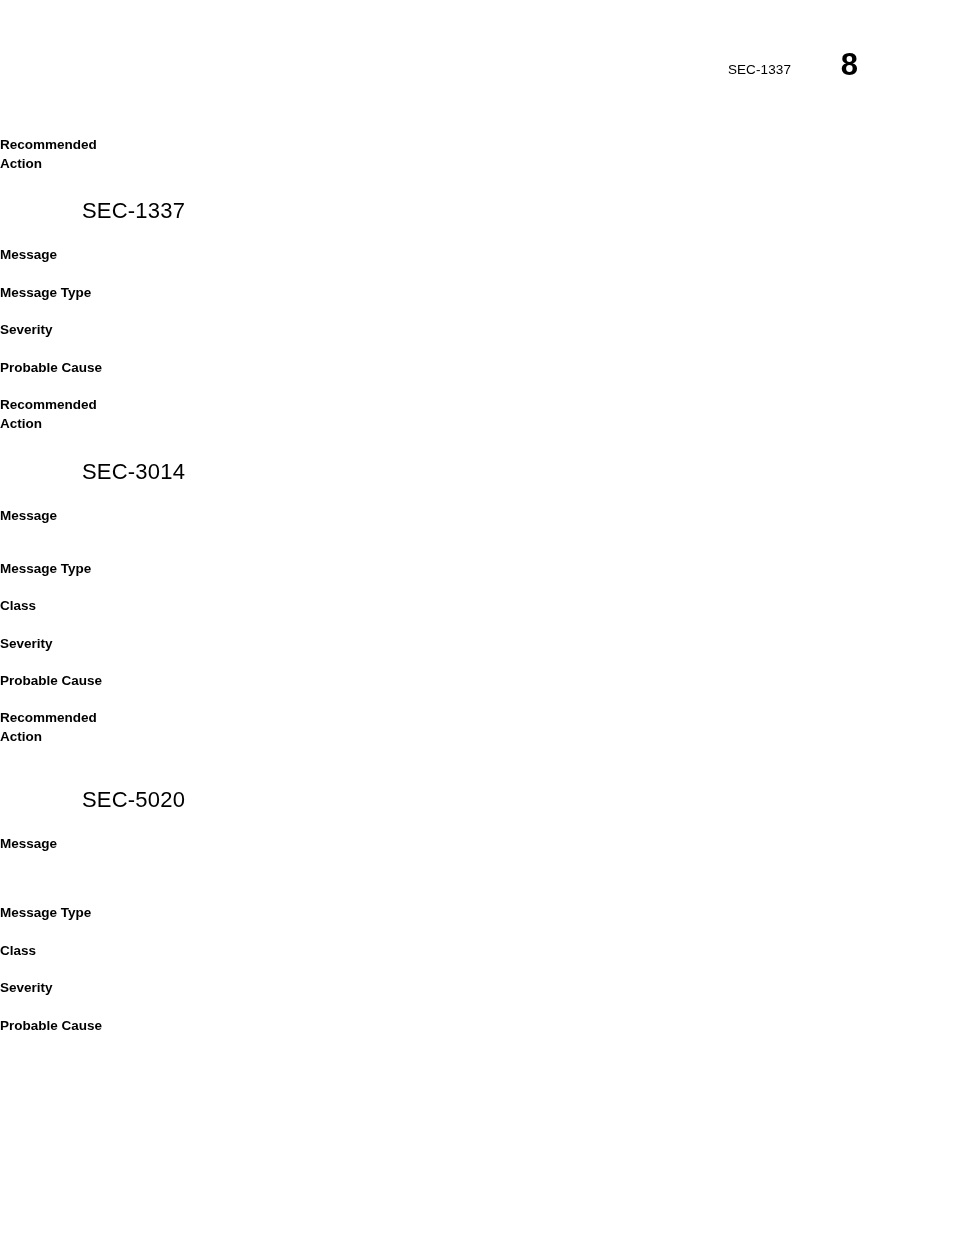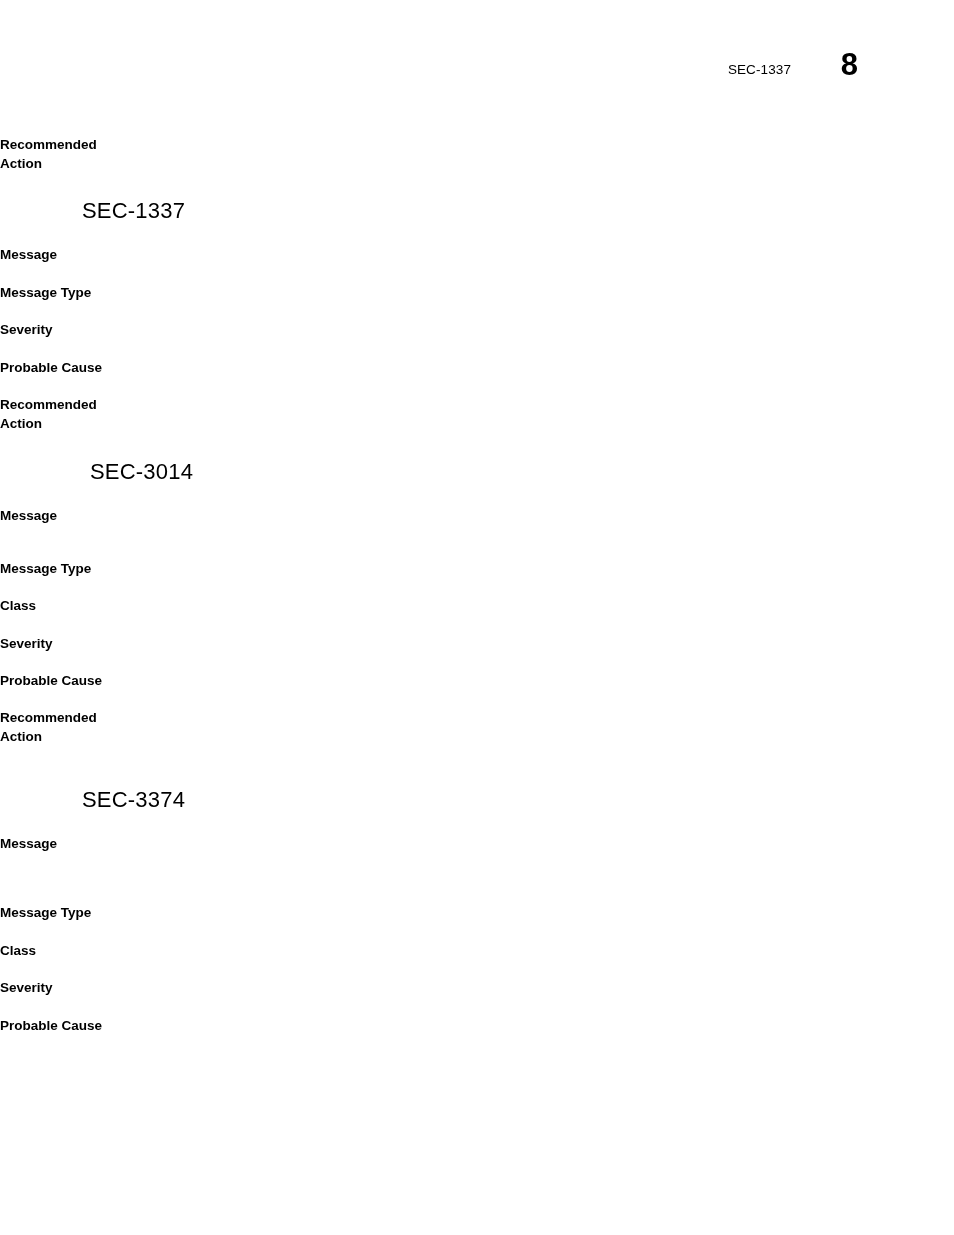--- a/index.html
+++ b/index.html
@@ -140,21 +140,21 @@
       <div class="entry-label">Probable Cause</div>
       <div class="entry-value"></div>
     </div>
 
     <div class="entry-row" style="top:396px;">
       <div class="entry-label">Recommended
 Action</div>
       <div class="entry-value"></div>
     </div>
 
-    <div class="section-heading" style="top:459px;margin-left:8px;">SEC-3014</div>
+    <div class="section-heading" style="top:459px;">SEC-3014</div>
 
     <div class="entry-row" style="top:507px;">
       <div class="entry-label">Message</div>
       <div class="entry-value"></div>
     </div>
 
     <div class="entry-row" style="top:560px;">
       <div class="entry-label">Message Type</div>
       <div class="entry-value"></div>
     </div>
@@ -173,21 +173,21 @@
       <div class="entry-label">Probable Cause</div>
       <div class="entry-value"></div>
     </div>
 
     <div class="entry-row" style="top:709px;">
       <div class="entry-label">Recommended
 Action</div>
       <div class="entry-value"></div>
     </div>
 
-    <div class="section-heading" style="top:787px;">SEC-3374</div>
+    <div class="section-heading" style="top:787px;">SEC-5020</div>
 
     <div class="entry-row" style="top:835px;">
       <div class="entry-label">Message</div>
       <div class="entry-value"></div>
     </div>
 
     <div class="entry-row" style="top:904px;">
       <div class="entry-label">Message Type</div>
       <div class="entry-value"></div>
     </div>

